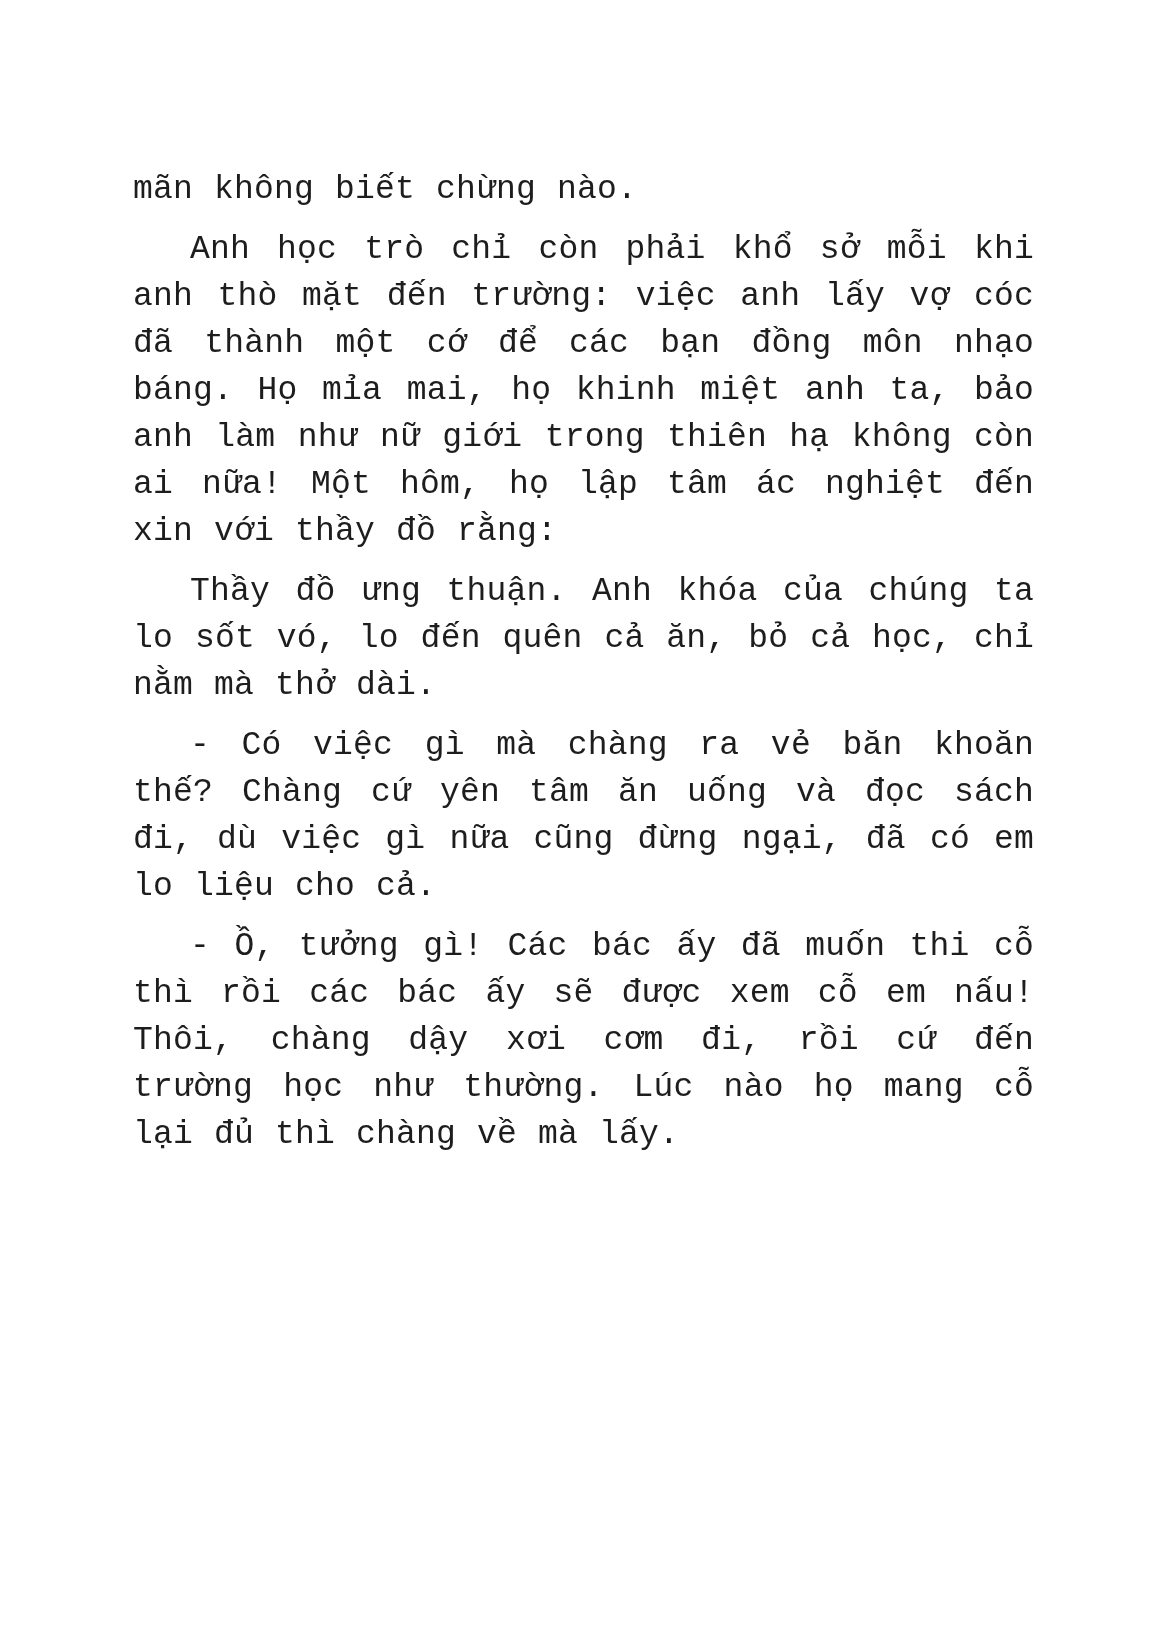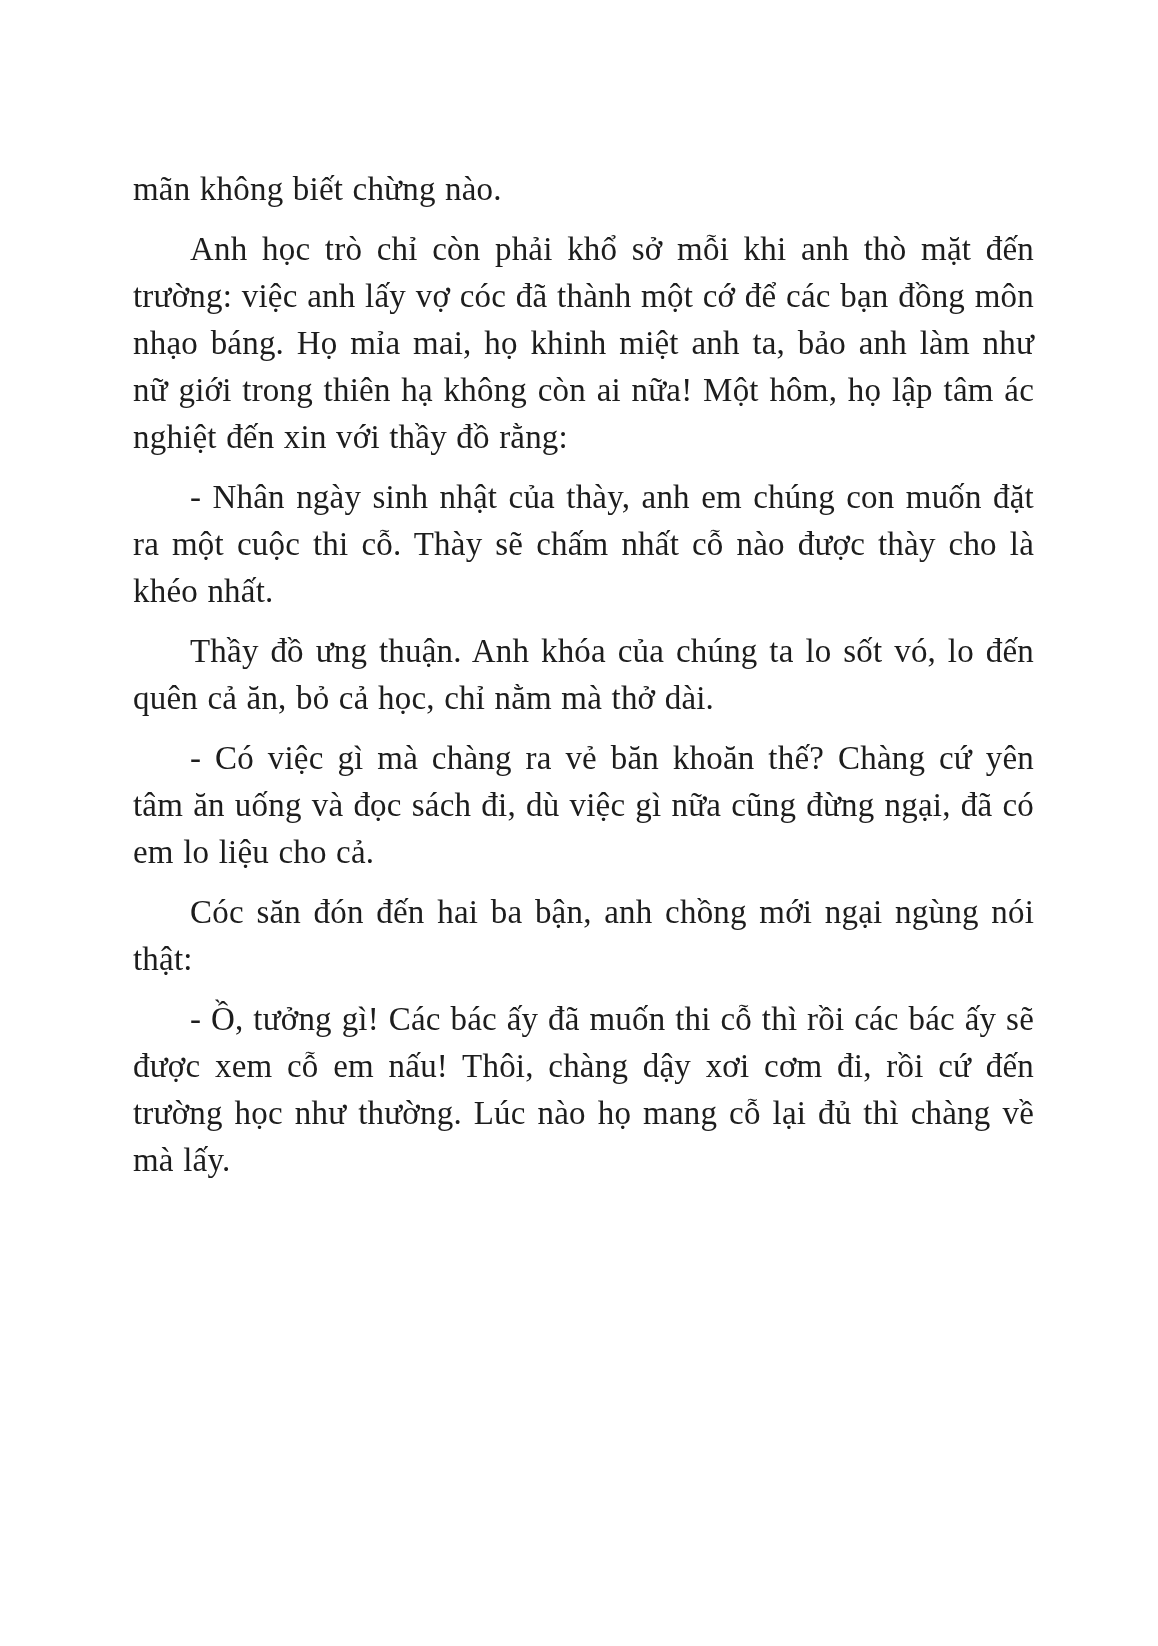--- a/index.html
+++ b/index.html
@@ -6,21 +6,21 @@
     margin: 0;
     padding: 0;
     background: #ffffff;
   }
   .page {
     position: relative;
     width: 1158px;
     height: 1646px;
     background: #ffffff;
     overflow: hidden;
-    font-family: Liberation Serif, serif;
+    font-family: Liberation Mono, monospace;
   }
   .content {
     position: absolute;
     left: 133px;
     top: 166px;
     width: 901px;
   }
   .content p {
     margin: 0 0 13px 0;
     font-size: 33px;
@@ -49,20 +49,18 @@
     letter-spacing: 2px;
   }
 </style>
 </head>
 <body>
 
 <div class="page">
   <div class="content">
     <p>mãn không biết chừng nào.</p>
     <p class="indent">Anh học trò chỉ còn phải khổ sở mỗi khi anh thò mặt đến trường: việc anh lấy vợ cóc đã thành một cớ để các bạn đồng môn nhạo báng. Họ mỉa mai, họ khinh miệt anh ta, bảo anh làm như nữ giới trong thiên hạ không còn ai nữa! Một hôm, họ lập tâm ác nghiệt đến xin với thầy đồ rằng:</p>
-    <p class="indent">- Nhân ngày sinh nhật của thày, anh em chúng con muốn đặt ra một cuộc thi cỗ. Thày sẽ chấm nhất cỗ nào được thày cho là khéo nhất.</p>
     <p class="indent">Thầy đồ ưng thuận. Anh khóa của chúng ta lo sốt vó, lo đến quên cả ăn, bỏ cả học, chỉ nằm mà thở dài.</p>
     <p class="indent">- Có việc gì mà chàng ra vẻ băn khoăn thế? Chàng cứ yên tâm ăn uống và đọc sách đi, dù việc gì nữa cũng đừng ngại, đã có em lo liệu cho cả.</p>
-    <p class="indent">Cóc săn đón đến hai ba bận, anh chồng mới ngại ngùng nói thật:</p>
     <p class="indent">- Ồ, tưởng gì! Các bác ấy đã muốn thi cỗ thì rồi các bác ấy sẽ được xem cỗ em nấu! Thôi, chàng dậy xơi cơm đi, rồi cứ đến trường học như thường. Lúc nào họ mang cỗ lại đủ thì chàng về mà lấy.</p>
   </div>
 
 </div>
 
 </body></html>

